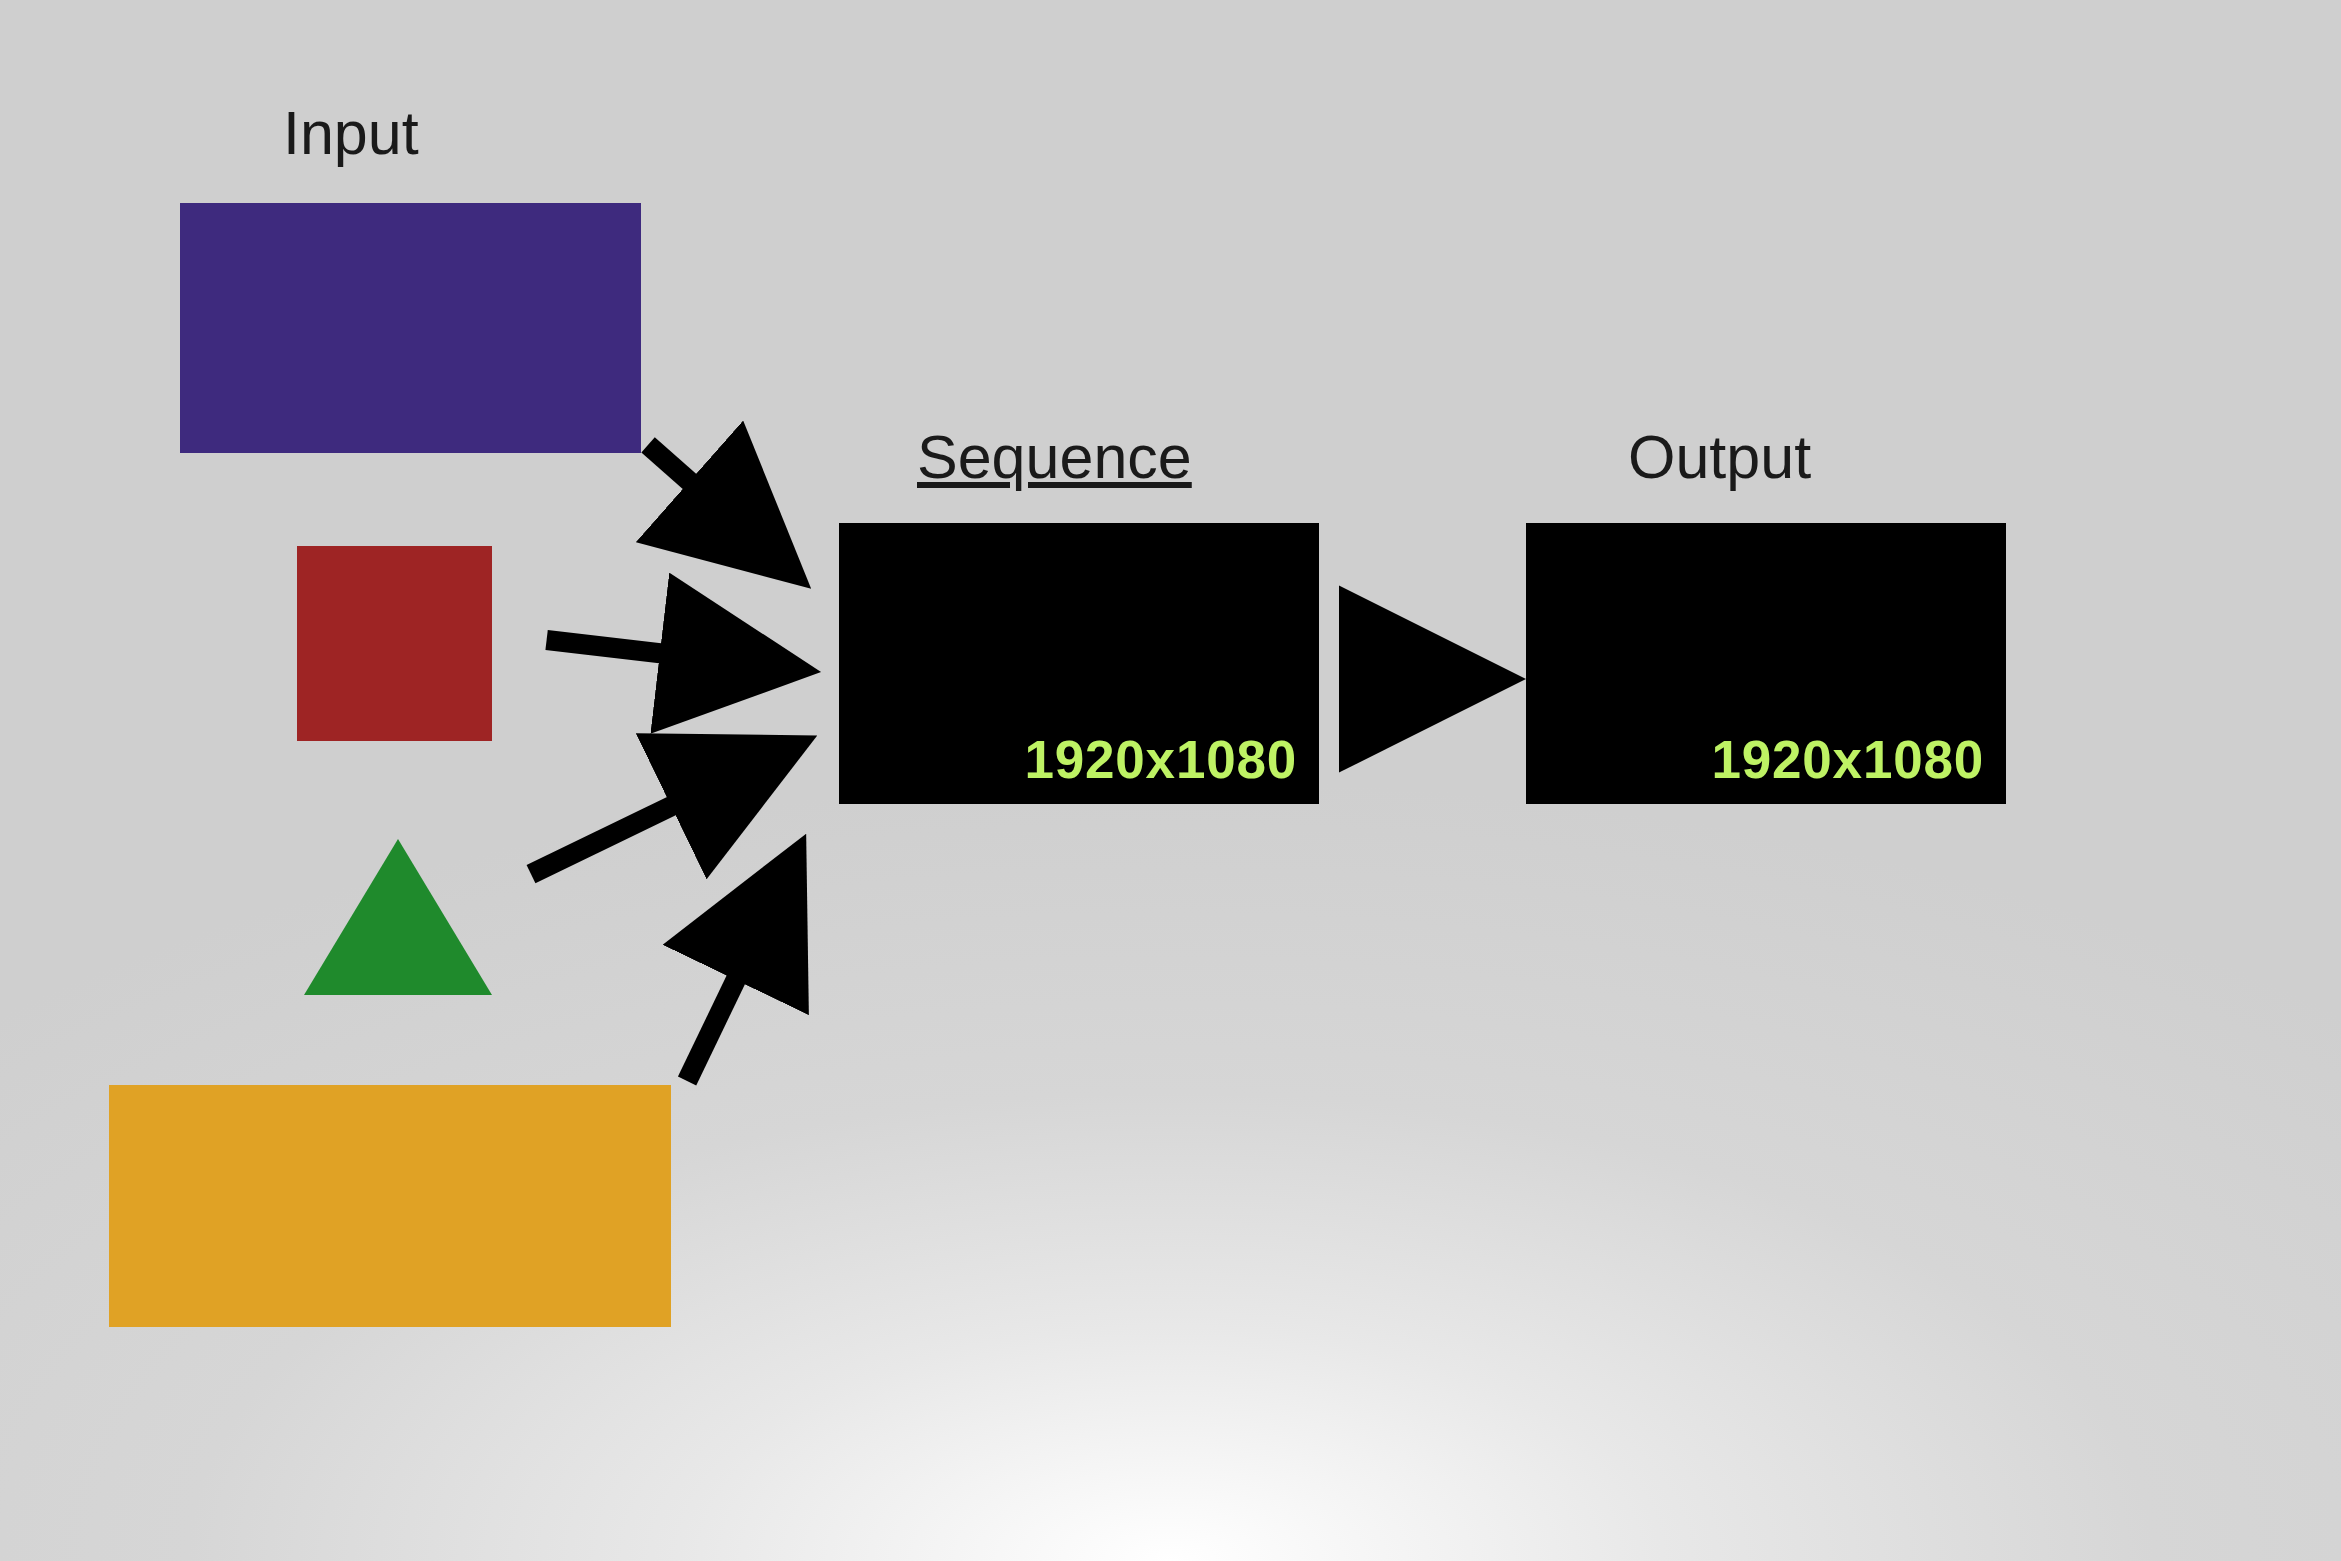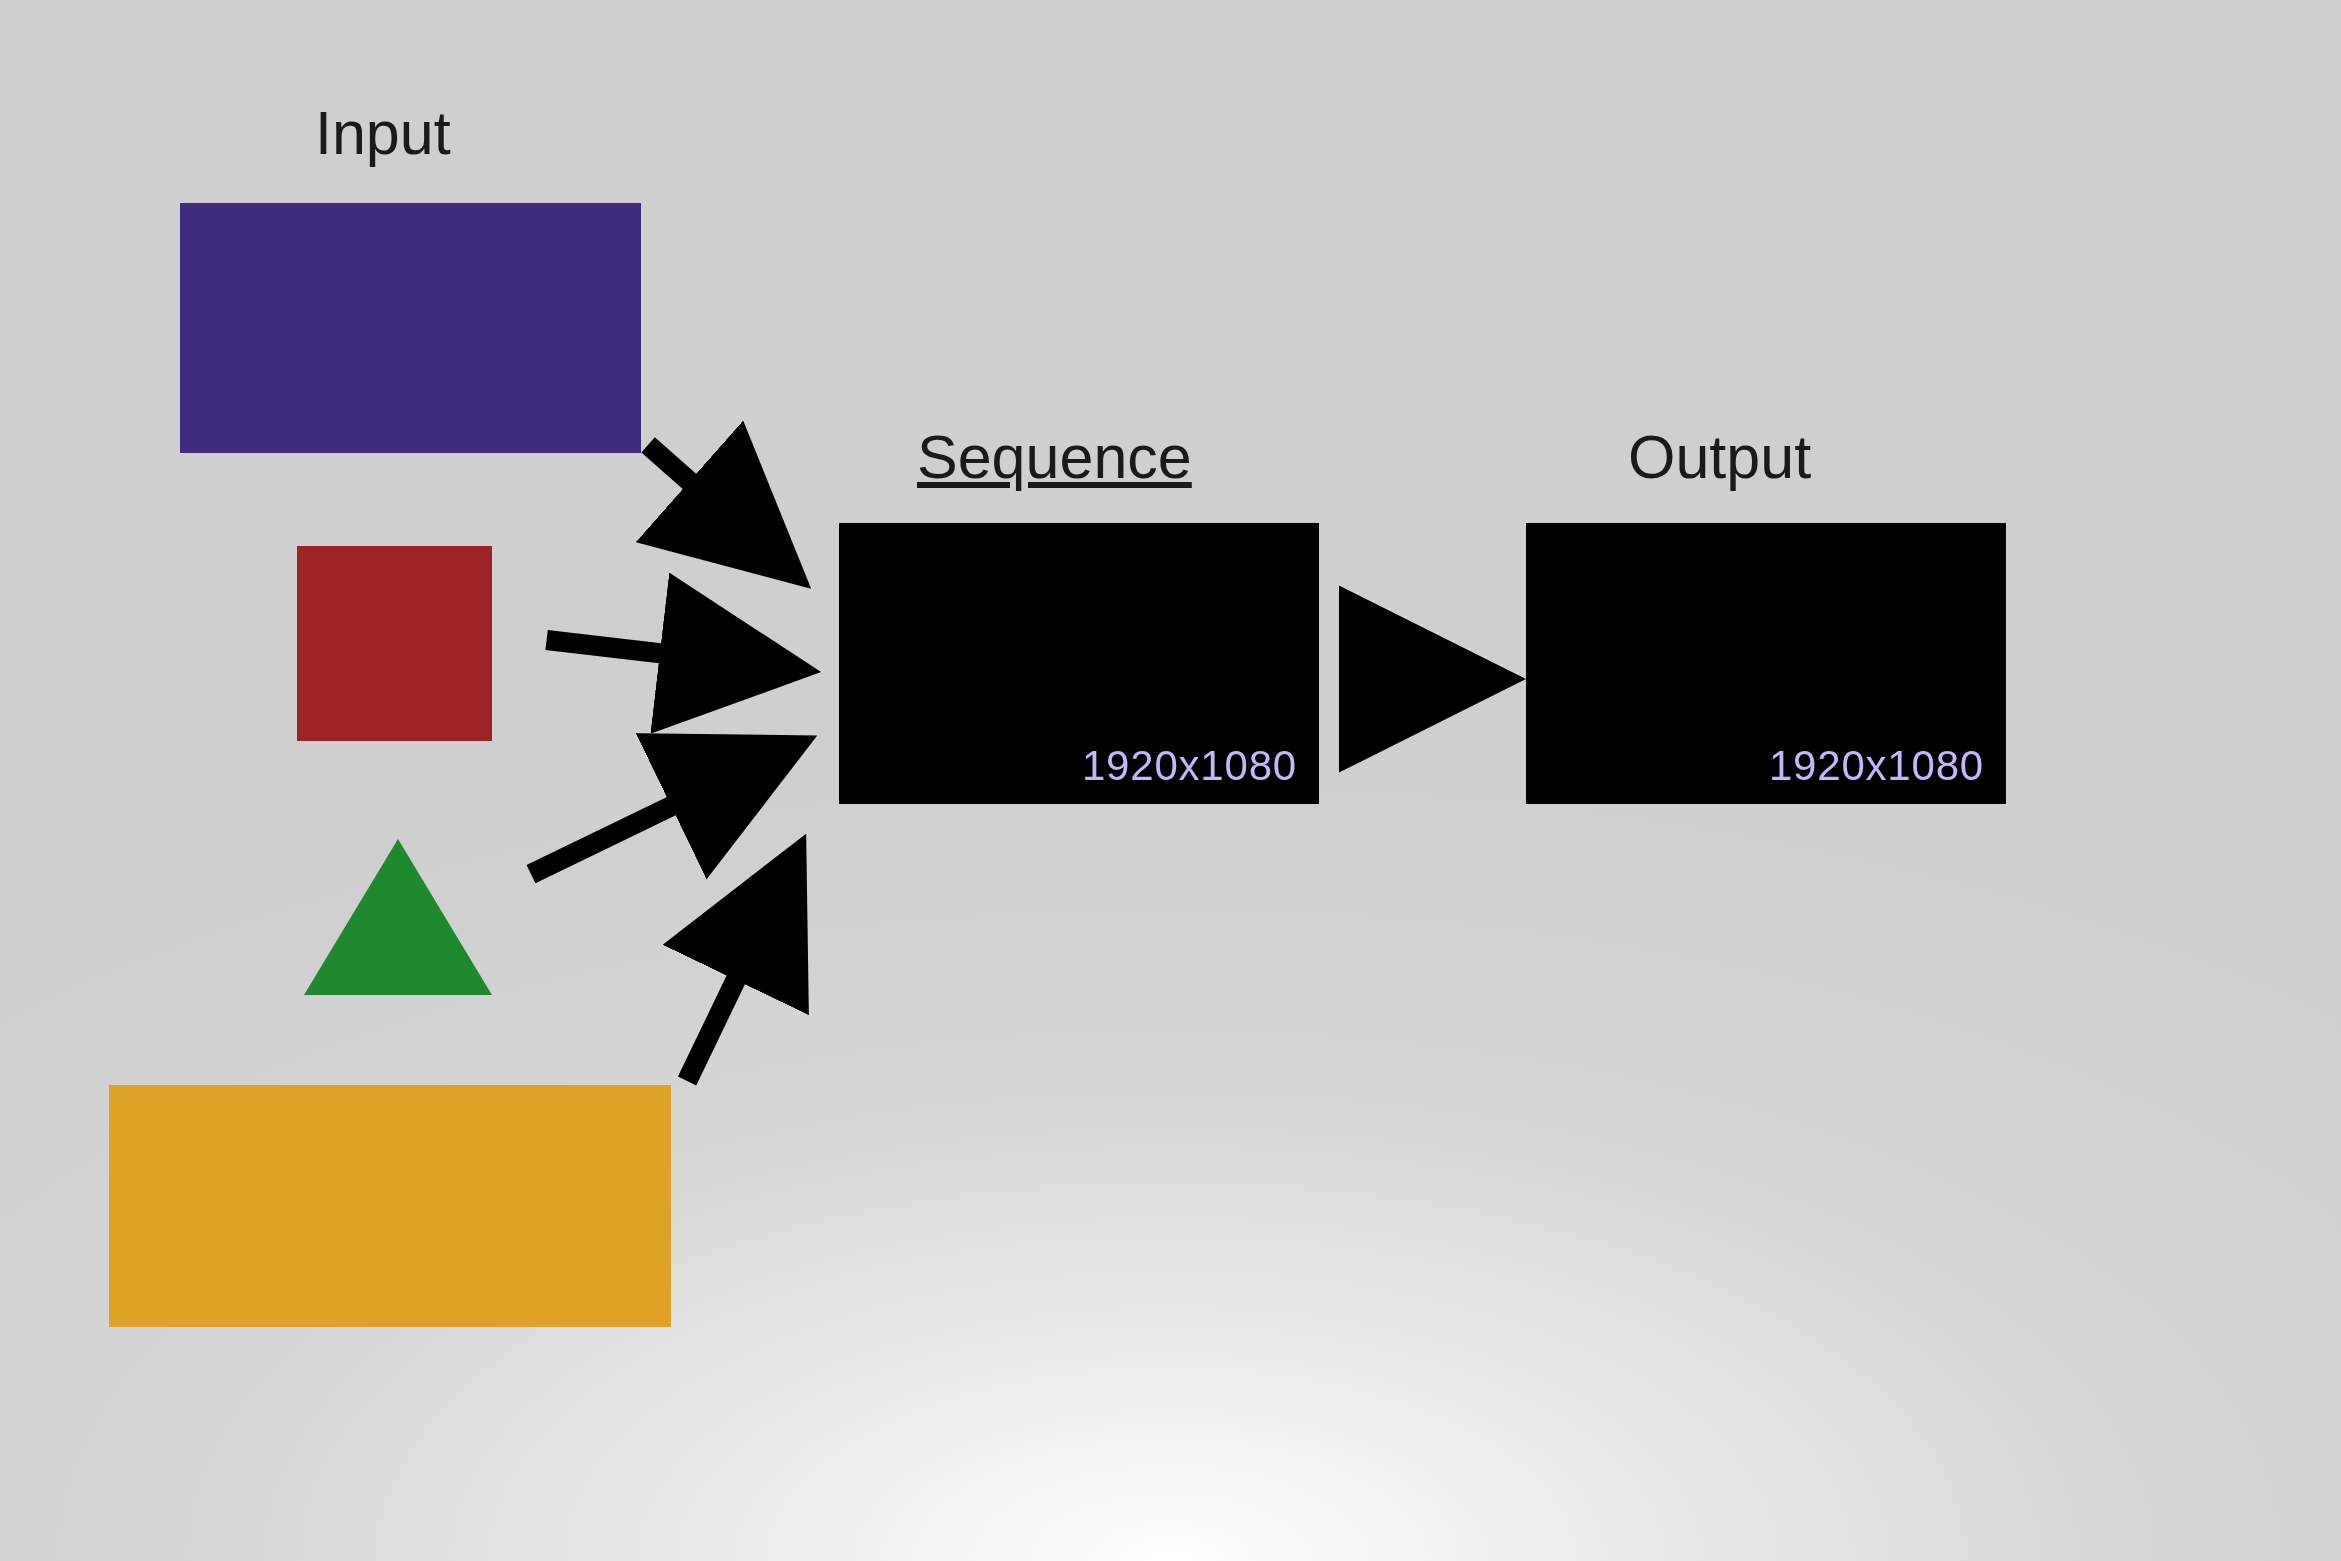--- a/index.html
+++ b/index.html
@@ -14,33 +14,33 @@
     position:absolute;
     font-size:61px;
     color:#1a1a1a;
     font-weight:400;
   }
   .shape{position:absolute;}
   .rect-purple{background:#3e2a7e;}
   .rect-red{background:#9e2424;}
   .rect-yellow{background:#e0a225;}
   .rect-black{background:#000;box-sizing:border-box;display:flex;align-items:flex-end;justify-content:flex-end;padding:14px 22px;}
-  .res-text{color:#c4b5fd;font-size:42px;font-weight:400;letter-spacing:0.8px;}
+  .res-text{color:#bef264;font-size:53px;font-weight:700;letter-spacing:0.8px;}
   .triangle{
     width:0;height:0;
     border-left:94px solid transparent;
     border-right:94px solid transparent;
     border-bottom:156px solid #1f8a2c;
   }
   svg.arrow{position:absolute;overflow:visible;}
 </style>
 </head>
 <body>
 
-<div class="label" style="left:315px;top:98px;">Input</div>
+<div class="label" style="left:283px;top:98px;">Input</div>
 <div class="label" style="left:917px;top:422px;text-decoration:underline;">Sequence</div>
 <div class="label" style="left:1628px;top:422px;">Output</div>
 
 <div class="shape rect-purple" style="left:180px;top:203px;width:461px;height:250px;"></div>
 <div class="shape rect-red" style="left:297px;top:546px;width:195px;height:195px;"></div>
 <div class="shape triangle" style="left:304px;top:839px;"></div>
 <div class="shape rect-yellow" style="left:109px;top:1085px;width:562px;height:242px;"></div>
 
 <div class="shape rect-black" style="left:839px;top:523px;width:480px;height:281px;">
   <span class="res-text">1920x1080</span>

